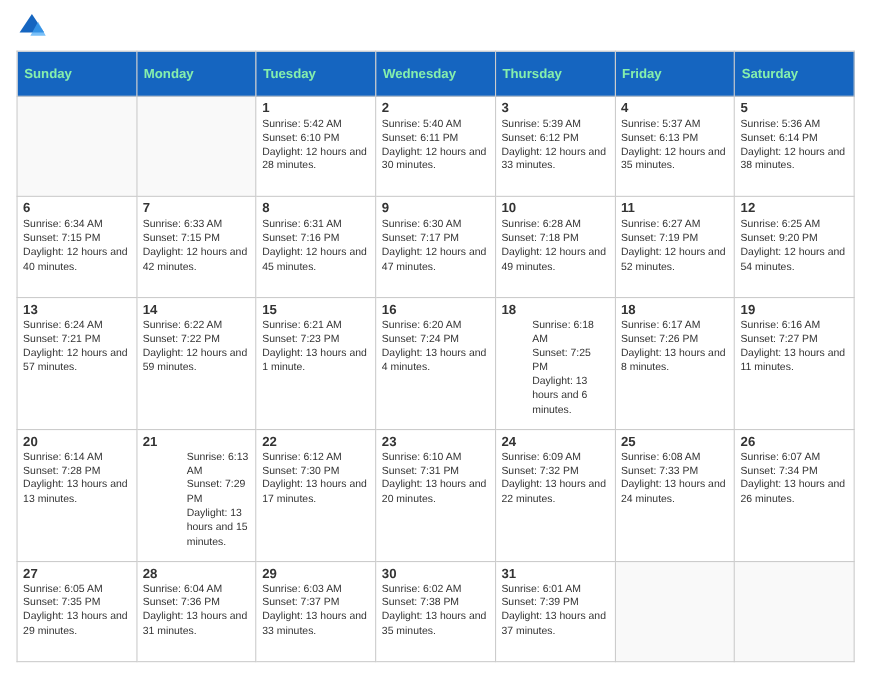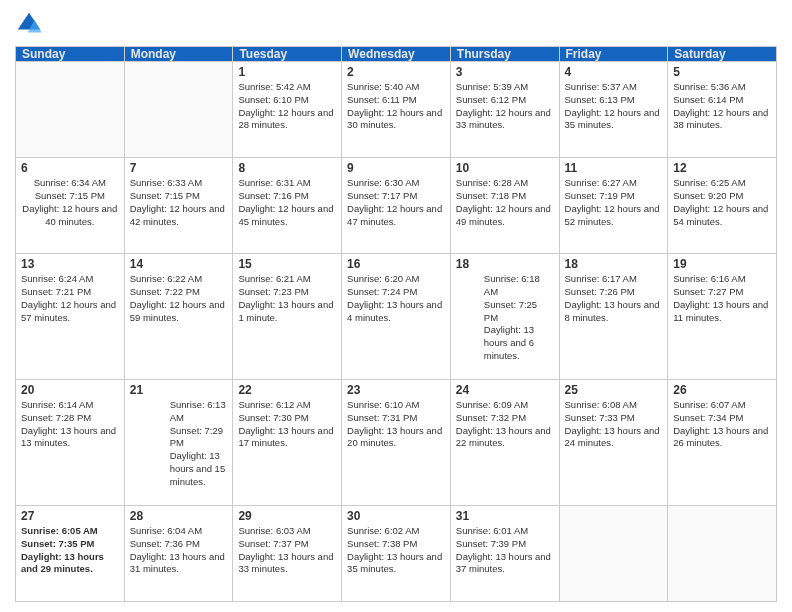--- a/index.html
+++ b/index.html
@@ -51,24 +51,24 @@
       font-size: 13px;
       color: #555;
     }
     .calendar {
       width: 100%;
       border-collapse: collapse;
       flex: 1;
     }
     .calendar th {
       background: #1565c0;
-      color: #e5e5e5;
+      color: #86efac;
       font-size: 12px;
       font-weight: bold;
-      padding: 0 6px;
+      padding: 13px 6px;
       text-align: left;
       border: 1px solid #ccc;
     }
     .calendar td {
       border: 1px solid #ccc;
       vertical-align: top;
       padding: 3px 5px;
       font-size: 10px;
       color: #333;
       width: calc(100% / 7);
@@ -152,21 +152,21 @@
           <td>
             <div class="day-num">5</div>
             <div class="day-detail" style="white-space: pre-line;">Sunrise: 5:36 AM
 Sunset: 6:14 PM
 Daylight: 12 hours and 38 minutes.</div>
           </td>
         </tr>
         <tr>
           <td>
             <div class="day-num">6</div>
-            <div class="day-detail" style="white-space: pre-line; text-align: center;">Sunrise: 6:34 AM
+            <div class="day-detail" style="white-space: pre-line;">Sunrise: 6:34 AM
 Sunset: 7:15 PM
 Daylight: 12 hours and 40 minutes.</div>
           </td>
           <td>
             <div class="day-num">7</div>
             <div class="day-detail" style="white-space: pre-line;">Sunrise: 6:33 AM
 Sunset: 7:15 PM
 Daylight: 12 hours and 42 minutes.</div>
           </td>
           <td>
@@ -284,21 +284,21 @@
           <td>
             <div class="day-num">26</div>
             <div class="day-detail" style="white-space: pre-line;">Sunrise: 6:07 AM
 Sunset: 7:34 PM
 Daylight: 13 hours and 26 minutes.</div>
           </td>
         </tr>
         <tr>
           <td>
             <div class="day-num">27</div>
-            <div class="day-detail" style="white-space: pre-line; font-weight: bold;">Sunrise: 6:05 AM
+            <div class="day-detail" style="white-space: pre-line;">Sunrise: 6:05 AM
 Sunset: 7:35 PM
 Daylight: 13 hours and 29 minutes.</div>
           </td>
           <td>
             <div class="day-num">28</div>
             <div class="day-detail" style="white-space: pre-line;">Sunrise: 6:04 AM
 Sunset: 7:36 PM
 Daylight: 13 hours and 31 minutes.</div>
           </td>
           <td>

